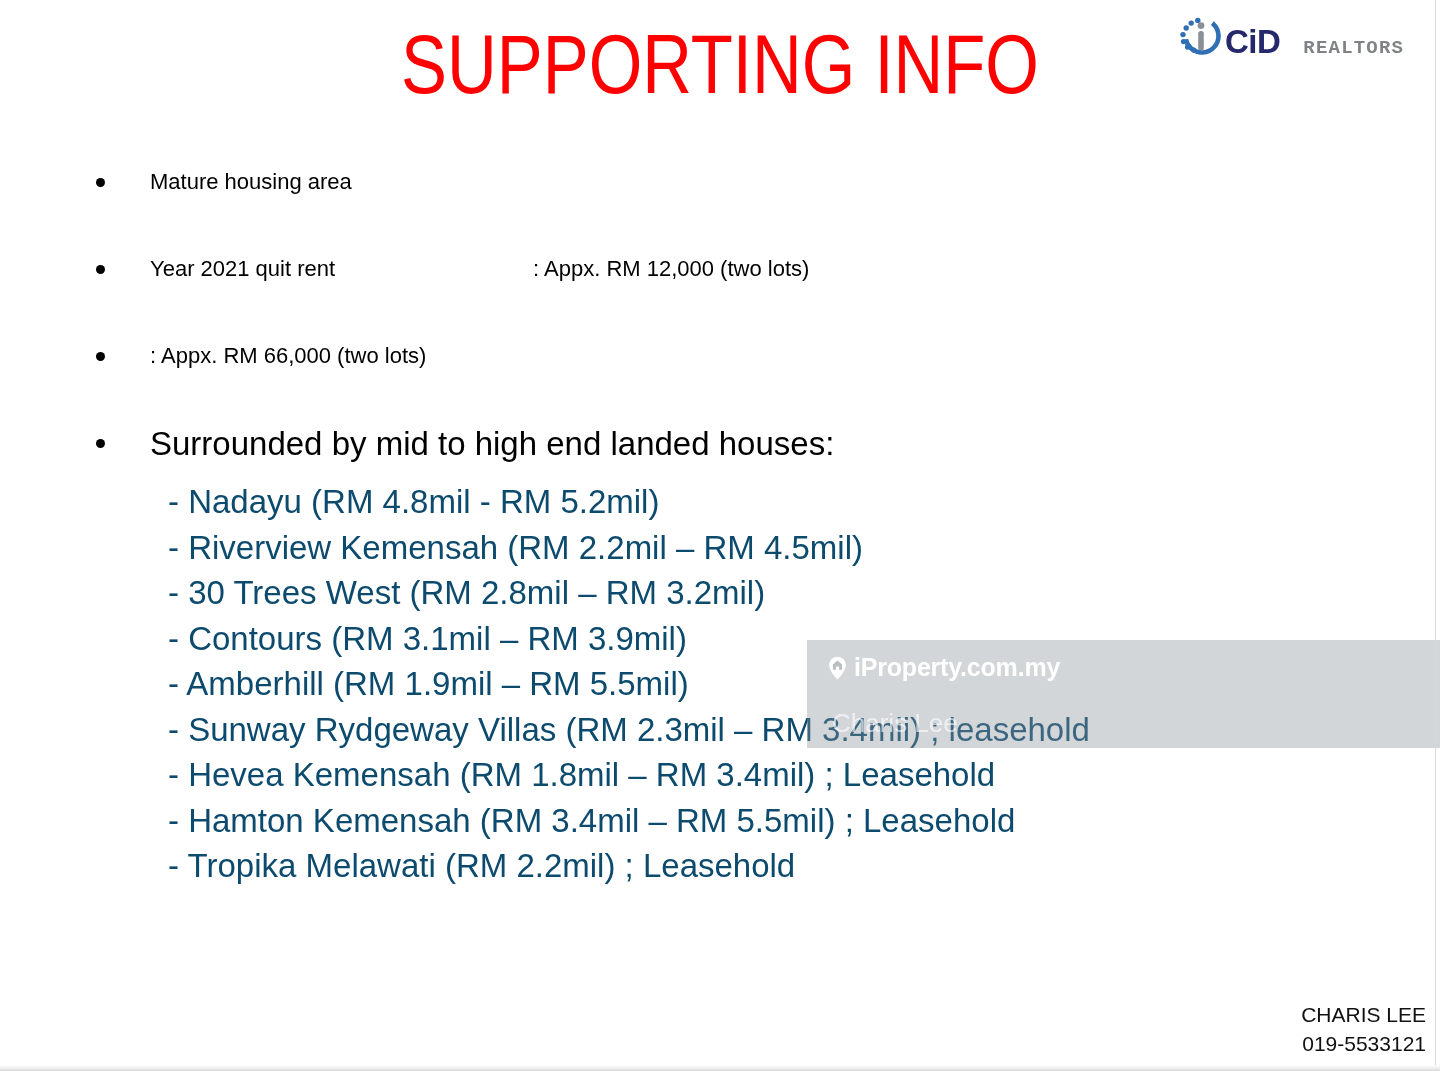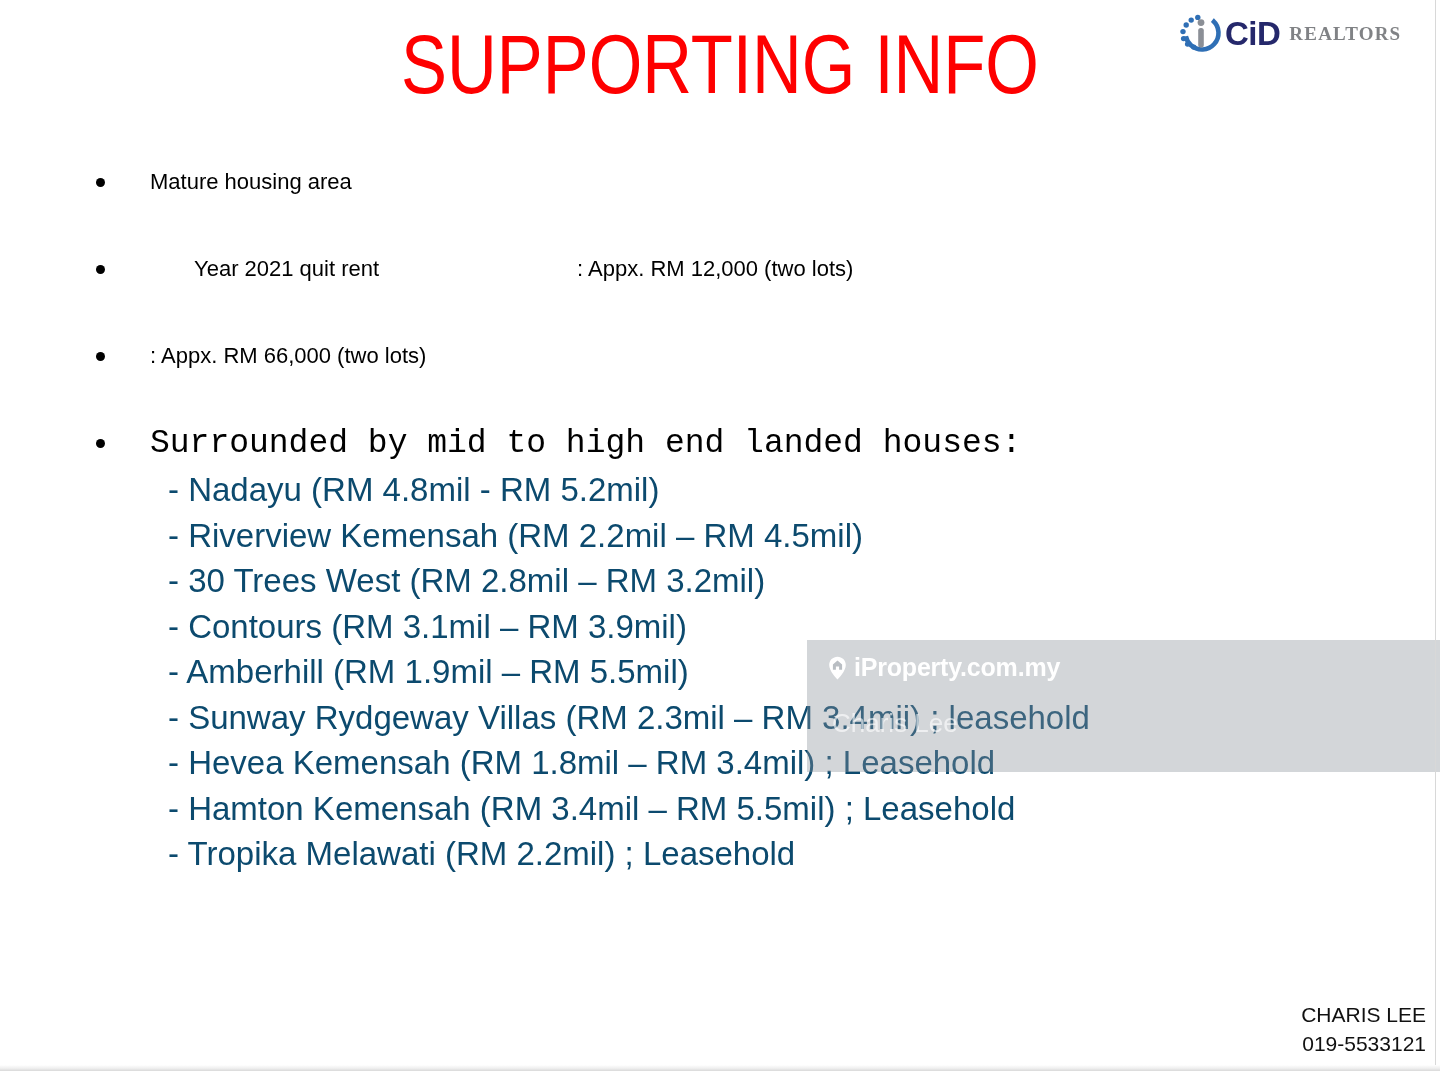--- a/index.html
+++ b/index.html
@@ -37,44 +37,44 @@
   }
 
   
   .logo {
     position: absolute;
     left: 1178px;
     top: 8px;
     width: 236px;
     height: 50px;
     display: flex;
-    align-items: center;
+    align-items: flex-end;
   }
   .logo-mark {
     width: 44px;
     height: 44px;
     flex: 0 0 44px;
     position: relative;
   }
   .logo-word {
     font-family: "Liberation Sans", sans-serif;
     font-weight: bold;
     font-size: 33px;
     letter-spacing: -0.5px;
     color: #25286b;
     margin-left: 3px;
     line-height: 1;
   }
   .logo-sub {
-    font-family: Liberation Serif, serif;
+    font-family: Liberation Mono, monospace;
     font-weight: bold;
     font-size: 19px;
     letter-spacing: 1.2px;
     color: #808285;
-    margin-left: 9px;
+    margin-left: 23px;
     line-height: 1;
   }
 
   
   .title {
     position: absolute;
     left: 0;
     top: 16px;
     width: 1440px;
     text-align: center;
@@ -116,21 +116,20 @@
   }
   .bullet-text {
     margin-left: 150px;
     display: flex;
     white-space: pre;
   }
   .label-col {
     display: inline-block;
     width: 383px;
     flex: 0 0 383px;
-    margin-left: 44px;
   }
   .value-col { display: inline-block; }
 
   .sub-head {
     position: relative;
     font-size: 33px;
     line-height: 46px;
     color: #000;
     margin-bottom: 0;
   }
@@ -146,21 +145,21 @@
     margin-left: 168px;
     white-space: pre;
   }
 
   
   .watermark {
     position: absolute;
     left: 807px;
     top: 640px;
     width: 633px;
-    height: 132px;
+    height: 108px;
     background: rgba(140, 148, 155, 0.38);
   }
   .wm-row {
     position: absolute;
     left: 21px;
     top: 15px;
     display: flex;
     align-items: center;
   }
   .wm-pin {
@@ -242,21 +241,21 @@
       </span>
     </div>
 
     <div class="bullet-row">
       <span class="bullet-dot"></span>
       <span class="bullet-text">
         <span class="value-col">: Appx. RM 66,000 (two lots)</span>
       </span>
     </div>
 
-    <div class="bullet-row sub-head" style="margin-bottom:0;font-family:Liberation Mono, monospace;">
+    <div class="bullet-row sub-head" style="margin-bottom:12px;">
       <span class="bullet-dot"></span>
       <span class="bullet-text">
         <span>Surrounded by mid to high end landed houses:</span>
       </span>
     </div>
 
     <ul class="sub-list">
       <li>- Nadayu (RM 4.8mil - RM 5.2mil)</li>
       <li>- Riverview Kemensah (RM 2.2mil – RM 4.5mil)</li>
       <li>- 30 Trees West (RM 2.8mil – RM 3.2mil)</li>

